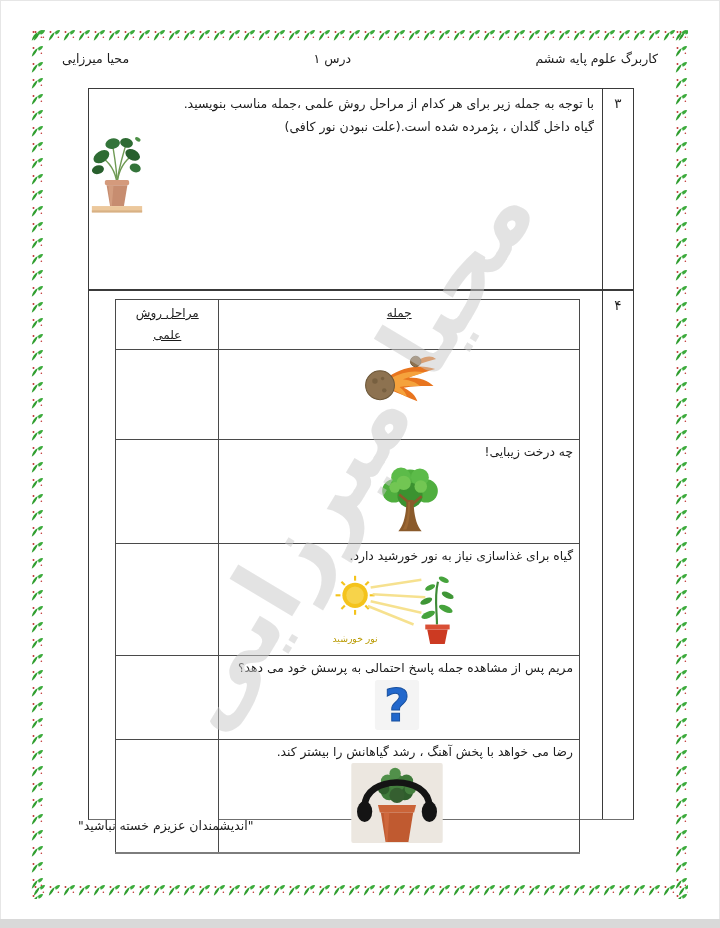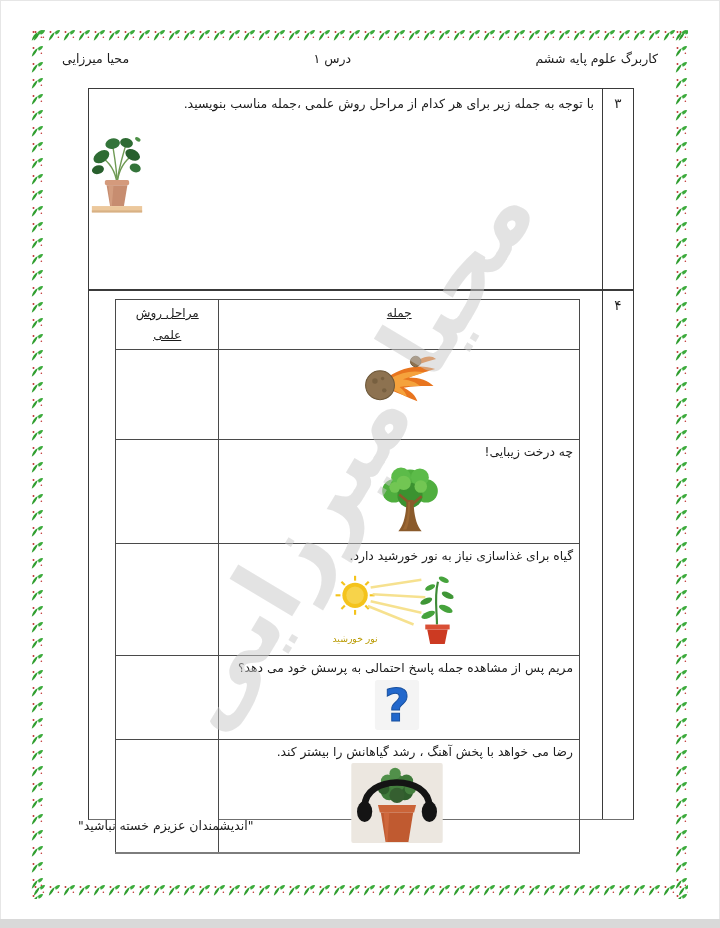--- a/index.html
+++ b/index.html
@@ -1274,20 +1274,21 @@
     <span>درس ۱</span>
     <span>محیا میرزایی</span>
   </div>
 
   <div class="watermark">محیا میرزایی</div>
 
   <div class="qbox q3">
     <div class="qnum">۳</div>
     <div class="qbody">
       <div>با توجه به جمله زیر برای هر کدام از مراحل روش علمی ،جمله مناسب بنویسید.</div>
+      <div>گیاه داخل گلدان ، پژمرده شده است.(علت نبودن نور کافی)</div>
       <svg class="q3-plant" width="52" height="82" viewBox="0 0 60 94">
         <rect x="1" y="84" width="58" height="7" fill="#ecc89c"></rect>
         <rect x="1" y="89" width="58" height="2.5" fill="#d8b184"></rect>
         <path d="M30 58 C28 42 20 32 10 26" stroke="#6f9a54" stroke-width="1.6" fill="none"></path>
         <path d="M30 58 C32 40 40 30 50 24" stroke="#6f9a54" stroke-width="1.6" fill="none"></path>
         <path d="M30 58 C30 42 27 26 25 14" stroke="#6f9a54" stroke-width="1.6" fill="none"></path>
         <path d="M30 58 C31 44 36 28 40 14" stroke="#6f9a54" stroke-width="1.6" fill="none"></path>
         <ellipse cx="12" cy="27" rx="10" ry="6.5" fill="#2e6b33" transform="rotate(-32 12 27)"></ellipse>
         <ellipse cx="48" cy="25" rx="9" ry="6" fill="#285f2d" transform="rotate(28 48 25)"></ellipse>
         <ellipse cx="25" cy="12" rx="8.5" ry="6" fill="#33743a" transform="rotate(-12 25 12)"></ellipse>

